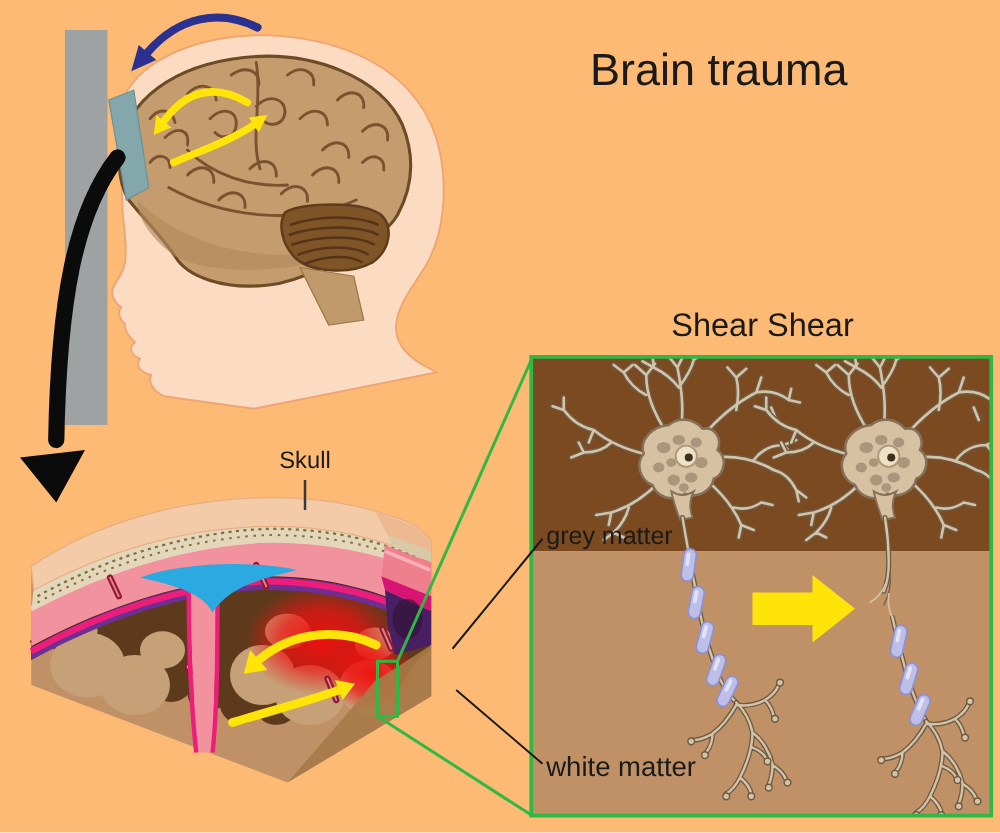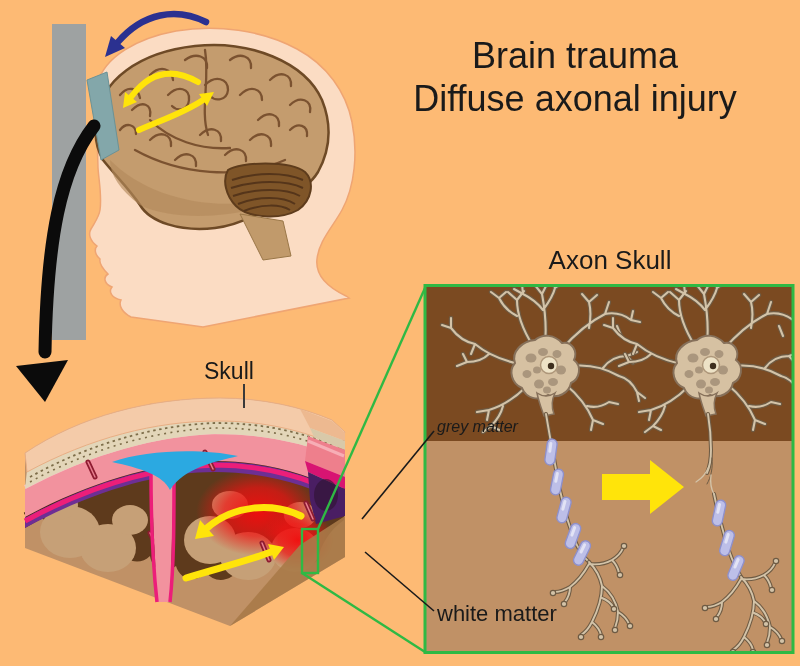--- a/index.html
+++ b/index.html
@@ -3,22 +3,22 @@
 <meta charset="utf-8">
 <style>
   html,body{margin:0;padding:0;background:#ffffff;}
   #stage{position:relative;width:800px;height:666px;overflow:hidden;
          font-family:"Liberation Sans", sans-serif;background:#fdba74;}
   #art{position:absolute;left:0;top:0;}
   .label{position:absolute;color:#1a1a1a;white-space:nowrap;}
   #title{left:360px;top:34px;width:430px;text-align:center;
          font-size:36px;line-height:43px;color:#1a1a1a;}
   #axon-heading{left:430px;top:245px;width:360px;text-align:center;font-size:26px;}
-  #skull-label{left:204px;top:358px;width:80px;font-size:23px;}
-  #grey-label{left:437px;top:418px;font-size:16px;font-style:italic;}
+  #skull-label{left:204px;top:358px;width:80px;text-align:center;font-size:19px;}
+  #grey-label{left:437px;top:418px;font-size:20px;}
   #white-label{left:437px;top:601px;font-size:22px;}
 </style>
 </head>
 <body>
 
 <div id="stage">
 
 <svg id="art" width="800" height="666" viewBox="0 0 800 666">
   <defs>
     <radialGradient id="redglow">
@@ -264,20 +264,19 @@
     <rect x="302" y="529" width="16" height="44"></rect>
   </g>
   <g stroke="#1A1A1A" stroke-width="1.6">
     <path d="M434,431 L362,519"></path>
     <path d="M434,611 L365,552"></path>
   </g>
 </svg>
 
 <div id="title" class="label">
   <div>Brain trauma</div>
-  <div>Diffuse axonal injury</div>
 </div>
-<div id="axon-heading" class="label">Axon Skull</div>
+<div id="axon-heading" class="label">Shear Shear</div>
 <div id="skull-label" class="label">Skull</div>
 <div id="grey-label" class="label">grey matter</div>
 <div id="white-label" class="label">white matter</div>
 
 </div>
 
 </body></html>

